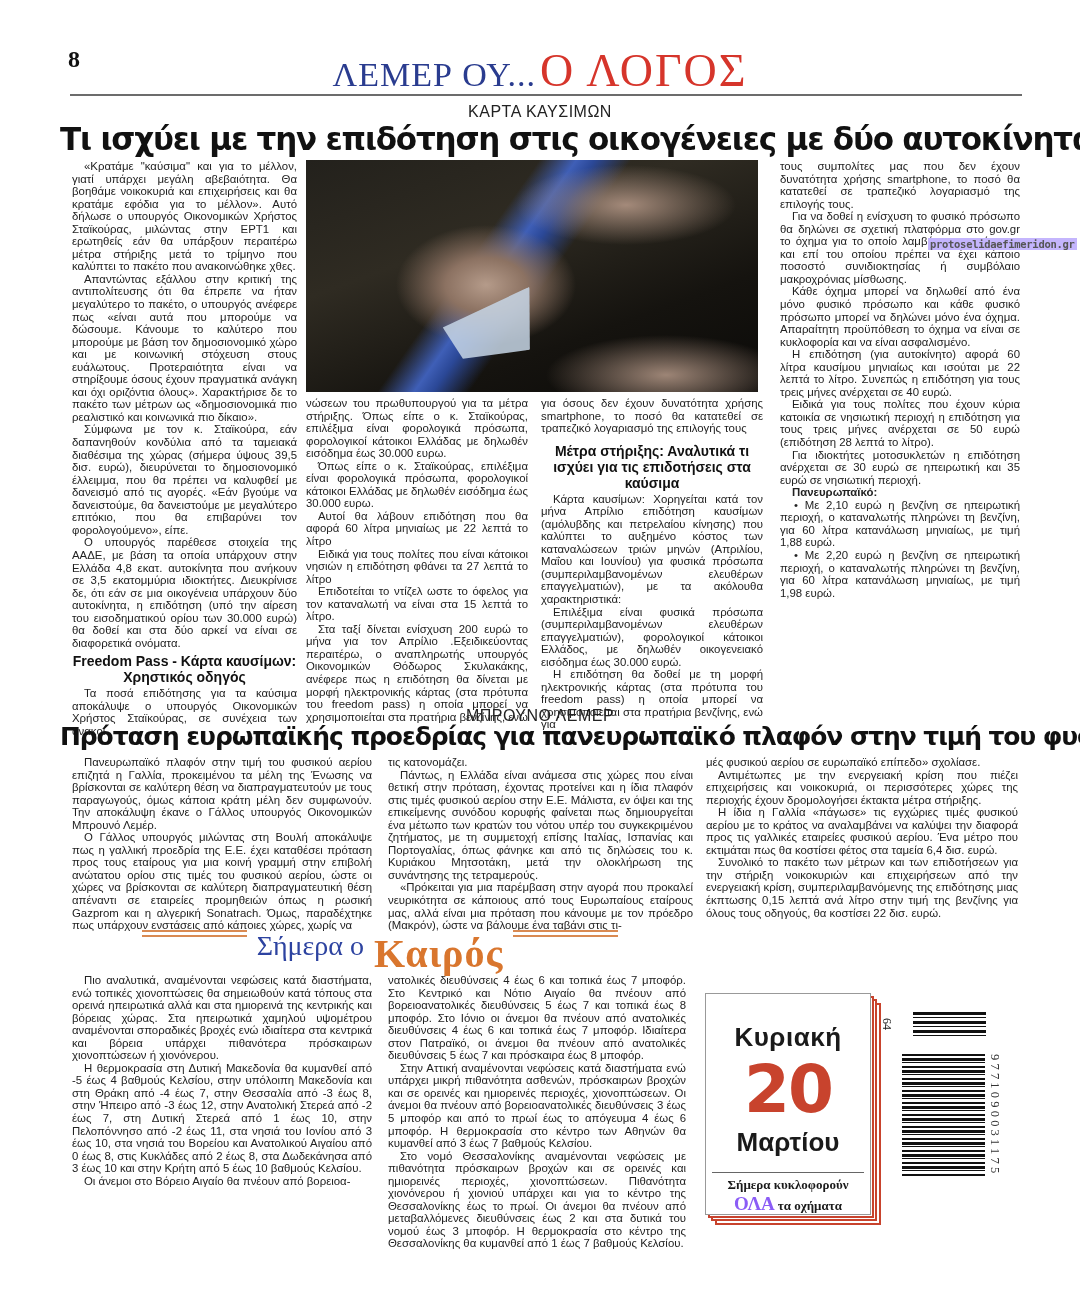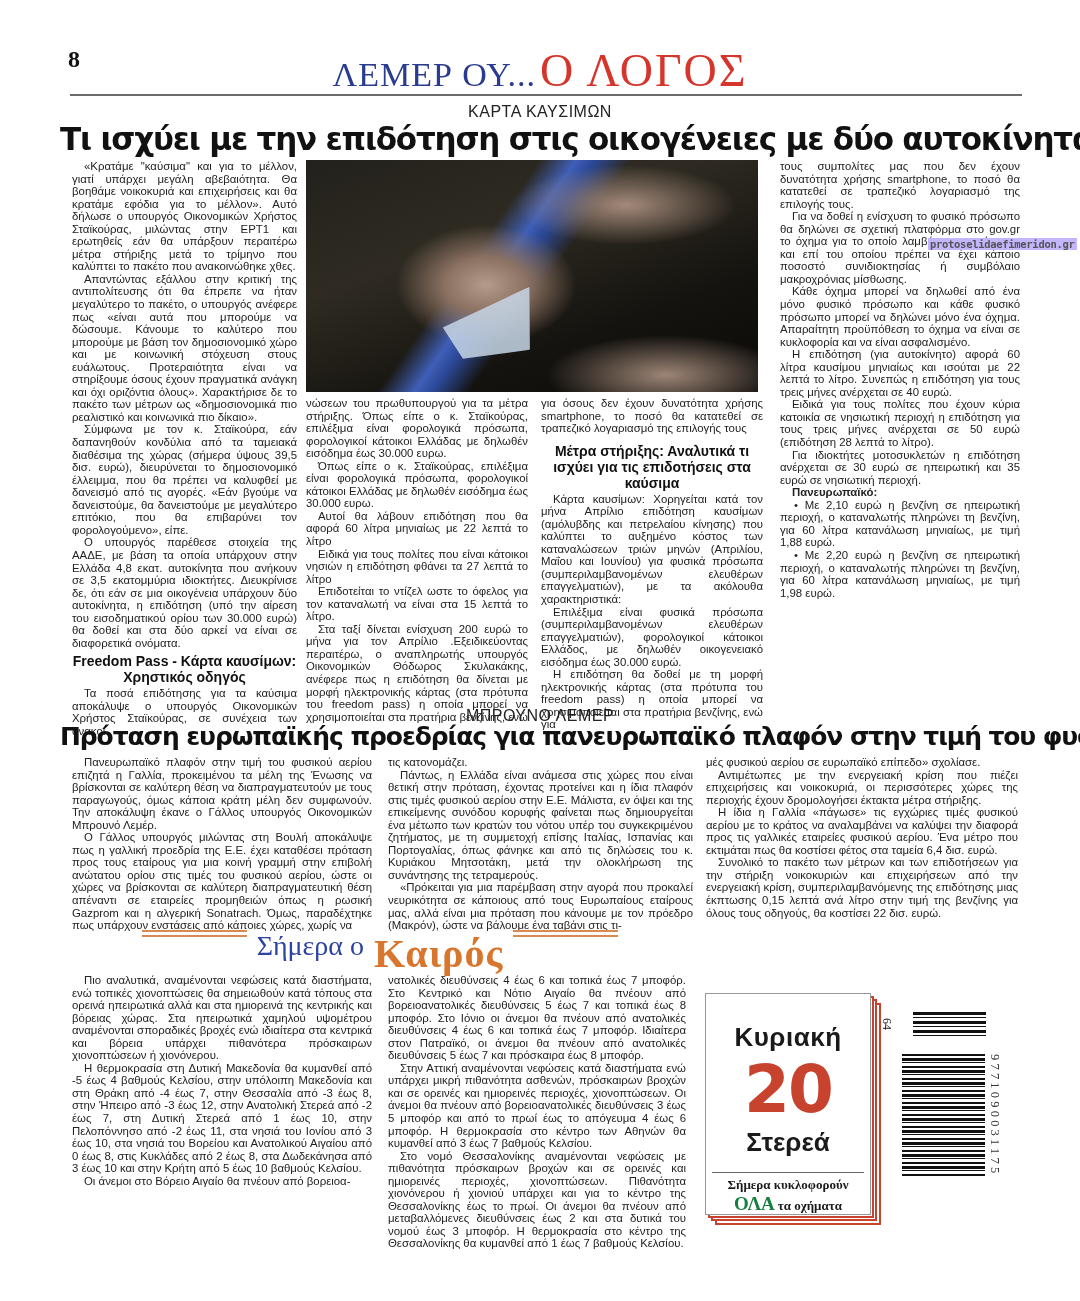--- a/index.html
+++ b/index.html
@@ -40,21 +40,21 @@
 
   .calendar { position: absolute; left: 705px; top: 965px; width: 170px; height: 232px; margin-top: 28px; }
   .calendar .back { position: absolute; border: 2px solid #c8432d; background: #fff; }
   .calendar .front { position: absolute; left: 0; top: 0; width: 166px; height: 222px; border: 1px solid #999; background: #fff; text-align: center; }
   .calendar .day { margin-top: 28px; font-size: 26px; font-weight: bold; color: #1a1a1a; letter-spacing: .5px; }
   .calendar .num { font-family: "DejaVu Sans", sans-serif; font-size: 66px; font-weight: bold; color: #c8432d; line-height: 70px; margin-top: 2px; letter-spacing: -2px; }
   .calendar .month { font-size: 26px; font-weight: bold; color: #1a1a1a; margin-top: 2px; }
   .calendar .divider { margin: 14px 6px 4px; border-top: 1px solid #666; }
   .calendar .note1 { font-family: "Liberation Serif", serif; font-weight: bold; font-size: 13px; color: #1a1a1a; }
   .calendar .note2 { font-family: "Liberation Serif", serif; font-weight: bold; font-size: 13px; color: #1a1a1a; }
-  .calendar .note2 .ola { color: #15803d; font-size: 19px; margin-right: 3px; }
+  .calendar .note2 .ola { color: #8b5cf6; font-size: 19px; margin-right: 3px; }
 
   .barcode { position: absolute; left: 902px; top: 1010px; width: 80px; height: 175px; }
   .barcode .bars-small { position: absolute; left: 11px; top: 2px; width: 73px; height: 25px;
      background: repeating-linear-gradient(180deg, #111 0 3px, #fff 3px 5px, #111 5px 6px, #fff 6px 9px); }
   .barcode .bars-big { position: absolute; left: 0; top: 44px; width: 83px; height: 124px;
      background: repeating-linear-gradient(180deg, #111 0 2px, #fff 2px 4px, #111 4px 7px, #fff 7px 8px, #111 8px 9px, #fff 9px 12px); }
   .barcode .digits-small { position: absolute; left: -8px; top: 8px; font-family: "Liberation Serif", serif; font-size: 12px; transform: rotate(90deg); transform-origin: left top; width: 20px; }
   .barcode .digits-big { position: absolute; left: 100px; top: 44px; font-family: "Liberation Serif", serif; font-size: 12.5px; letter-spacing: 3.2px; transform: rotate(90deg); transform-origin: left top; white-space: nowrap; color: #333; }
 
   .watermark { position: absolute; left: 928px; top: 238px; font-family: "DejaVu Sans Mono", monospace; font-weight: bold; font-size: 10.5px; color: #555; background: #c4b5fd; padding: 0 2px; white-space: nowrap; letter-spacing: -.3px; }
@@ -153,21 +153,21 @@
   <p>Στο νομό Θεσσαλονίκης αναμένονται νεφώσεις με πιθανότητα πρόσκαιρων βροχών και σε ορεινές και ημιορεινές περιοχές, χιονοπτώσεων. Πιθανότητα χιονόνερου ή χιονιού υπάρχει και για το κέντρο της Θεσσαλονίκης έως το πρωί. Οι άνεμοι θα πνέουν από μεταβαλλόμενες διευθύνσεις έως 2 και στα δυτικά του νομού έως 3 μποφόρ. Η θερμοκρασία στο κέντρο της Θεσσαλονίκης θα κυμανθεί από 1 έως 7 βαθμούς Κελσίου.</p>
 </div>
 
 <div class="calendar">
   <div class="back" style="left:10px; top:10px; width:166px; height:222px;"></div>
   <div class="back" style="left:6px; top:6px; width:166px; height:222px;"></div>
   <div class="back" style="left:3px; top:3px; width:166px; height:222px;"></div>
   <div class="front">
     <div class="day">Κυριακή</div>
     <div class="num">20</div>
-    <div class="month">Στερεά</div>
+    <div class="month">Μαρτίου</div>
     <div class="divider"></div>
     <div class="note1">Σήμερα κυκλοφορούν</div>
     <div class="note2">
       <span class="ola">ΟΛΑ</span><span>τα οχήματα</span>
     </div>
   </div>
 </div>
 
 <div class="barcode">
   <div class="digits-small">64</div>

